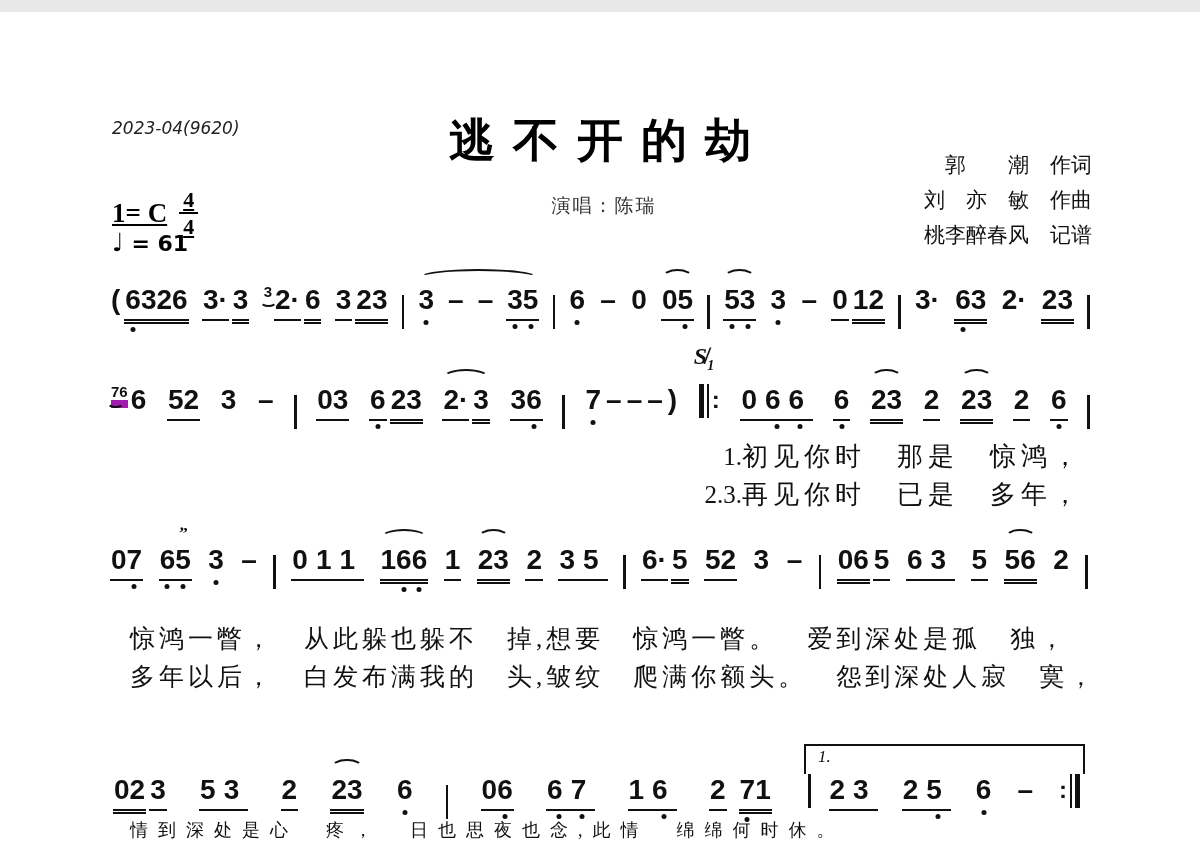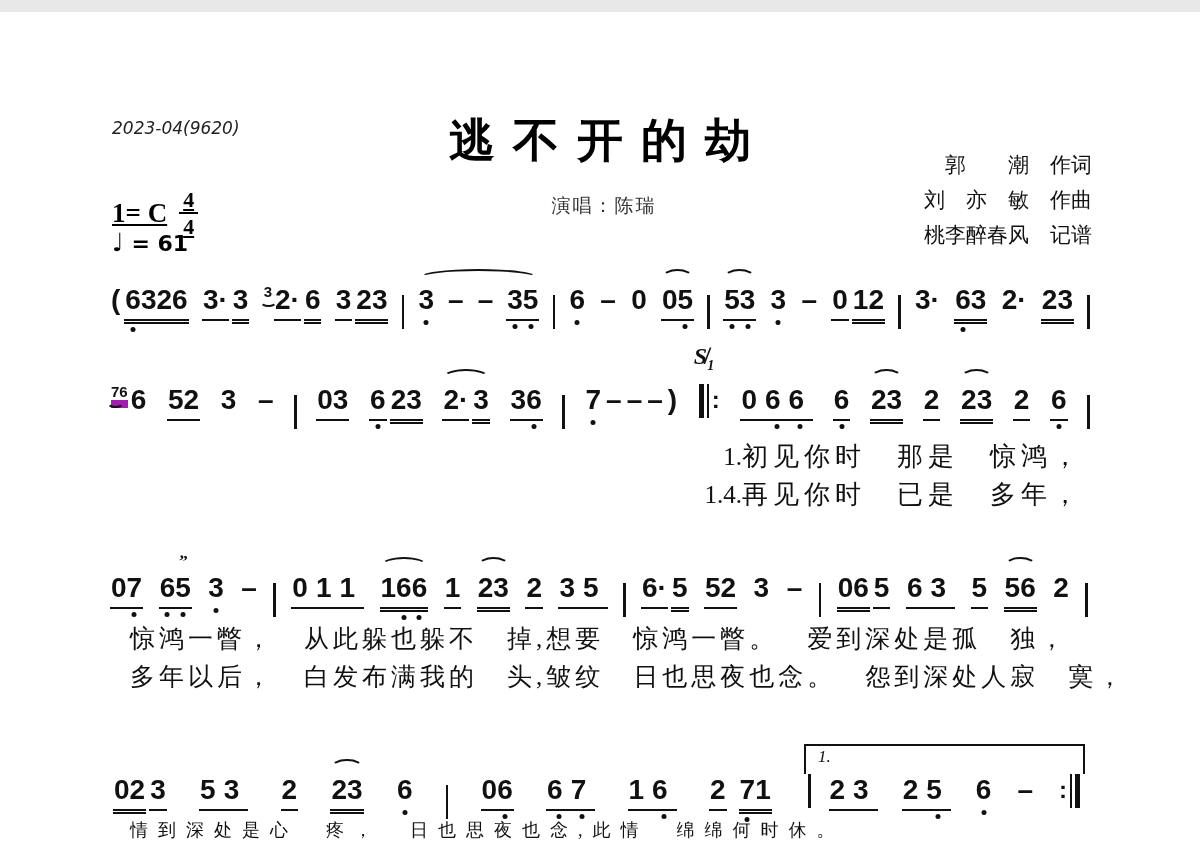--- a/index.html
+++ b/index.html
@@ -22,21 +22,21 @@
   .frac .den{padding-top:1px;}
   .tempo{position:absolute;left:112px;top:216px;font-family:"DejaVu Sans",sans-serif;
          font-weight:bold;font-size:22px;color:#000;}
   .tnote{font-size:25px;}
 
   
   .music{position:absolute;display:flex;justify-content:space-between;align-items:baseline;
          font-family:"Liberation Sans","DejaVu Sans",sans-serif;font-weight:bold;font-size:28px;color:#111;white-space:nowrap;}
   .l1{left:110px;top:272px;width:980px;}
   .l2{left:110px;top:372px;width:980px;}
-  .l3{left:110px;top:560px;width:978px;text-align:center;}
+  .l3{left:110px;top:532px;width:978px;text-align:center;}
   .l4{left:113px;top:762px;width:972px;}
 
   .grp{position:relative;display:inline-block;white-space:nowrap;}
   .seg{display:inline-block;position:relative;padding:0 1px 3px;}
   .seg + .seg{margin-left:3px;}
   .grp.sp .seg + .seg{margin-left:12px;}
   .u1{border-bottom:2.5px solid #111;}
   .u2{border-bottom:2.5px solid #111;}
   .u2::after{content:"";position:absolute;left:0;right:0;bottom:-5px;height:2.5px;background:#111;}
   .ls{letter-spacing:8px;}
@@ -152,21 +152,21 @@
       <span class="grp"><span class="seg u1"><span class="ch dl">6</span></span></span>
       <span class="bar"></span>
     </div>
 
   <div class="v12">
     <div class="vrow">
       <span class="vpre">1.</span>
       <span class="vtxt">初见你时　那是　惊鸿，</span>
     </div>
     <div class="vrow">
-      <span class="vpre">1.4.</span>
+      <span class="vpre">2.3.</span>
       <span class="vtxt">再见你时　已是　多年，</span>
     </div>
   </div>
 
   <div class="music l3">
       <span class="grp"><span class="seg u1"><span class="ch">0</span><span class="ch dl">7</span></span></span>
       <span class="grp"><span class="seg u1"><span class="ch dl">6</span><span class="ch dl mord">5</span></span></span>
       <span class="grp"><span class="seg u0"><span class="ch dl">3</span></span></span>
       <span class="grp"><span class="seg u0"><span class="ch">–</span></span></span>
       <span class="bar"></span>
@@ -185,21 +185,21 @@
       <span class="grp"><span class="seg u2"><span class="ch">0</span><span class="ch">6</span></span><span class="seg u1"><span class="ch">5</span></span></span>
       <span class="grp"><span class="seg u1 ls"><span class="ch">6</span><span class="ch">3</span></span></span>
       <span class="grp"><span class="seg u1"><span class="ch">5</span></span></span>
       <span class="grp"><span class="slur"></span><span class="seg u2"><span class="ch">5</span><span class="ch">6</span></span></span>
       <span class="grp"><span class="seg u0"><span class="ch">2</span></span></span>
       <span class="bar"></span>
     </div>
 
   <div class="vmid">
     <div>惊鸿一瞥，　从此躲也躲不　掉,想要　惊鸿一瞥。　爱到深处是孤　独，</div>
-    <div>多年以后，　白发布满我的　头,皱纹　日也思夜也念。　怨到深处人寂　寞，</div>
+    <div>多年以后，　白发布满我的　头,皱纹　爬满你额头。　怨到深处人寂　寞，</div>
   </div>
 
   <div class="music l4">
       <span class="grp"><span class="seg u2"><span class="ch">0</span><span class="ch">2</span></span><span class="seg u1"><span class="ch">3</span></span></span>
       <span class="grp"><span class="seg u1 ls"><span class="ch">5</span><span class="ch">3</span></span></span>
       <span class="grp"><span class="seg u1"><span class="ch">2</span></span></span>
       <span class="grp"><span class="slur"></span><span class="seg u2"><span class="ch">2</span><span class="ch">3</span></span></span>
       <span class="grp"><span class="seg u0"><span class="ch dl">6</span></span></span>
       <span class="bar"></span>
       <span class="grp"><span class="seg u1"><span class="ch">0</span><span class="ch dl">6</span></span></span>

